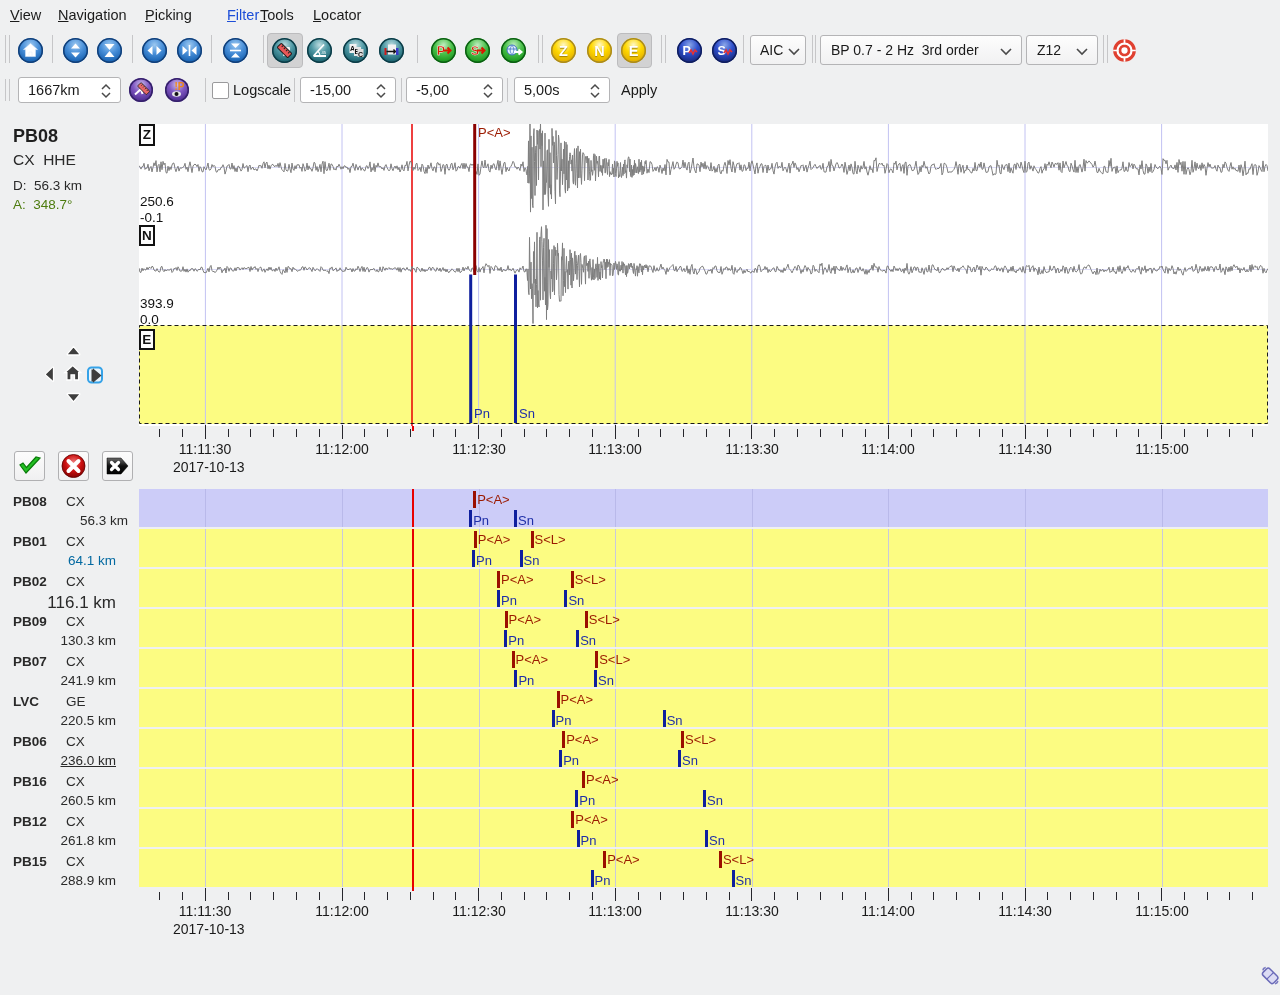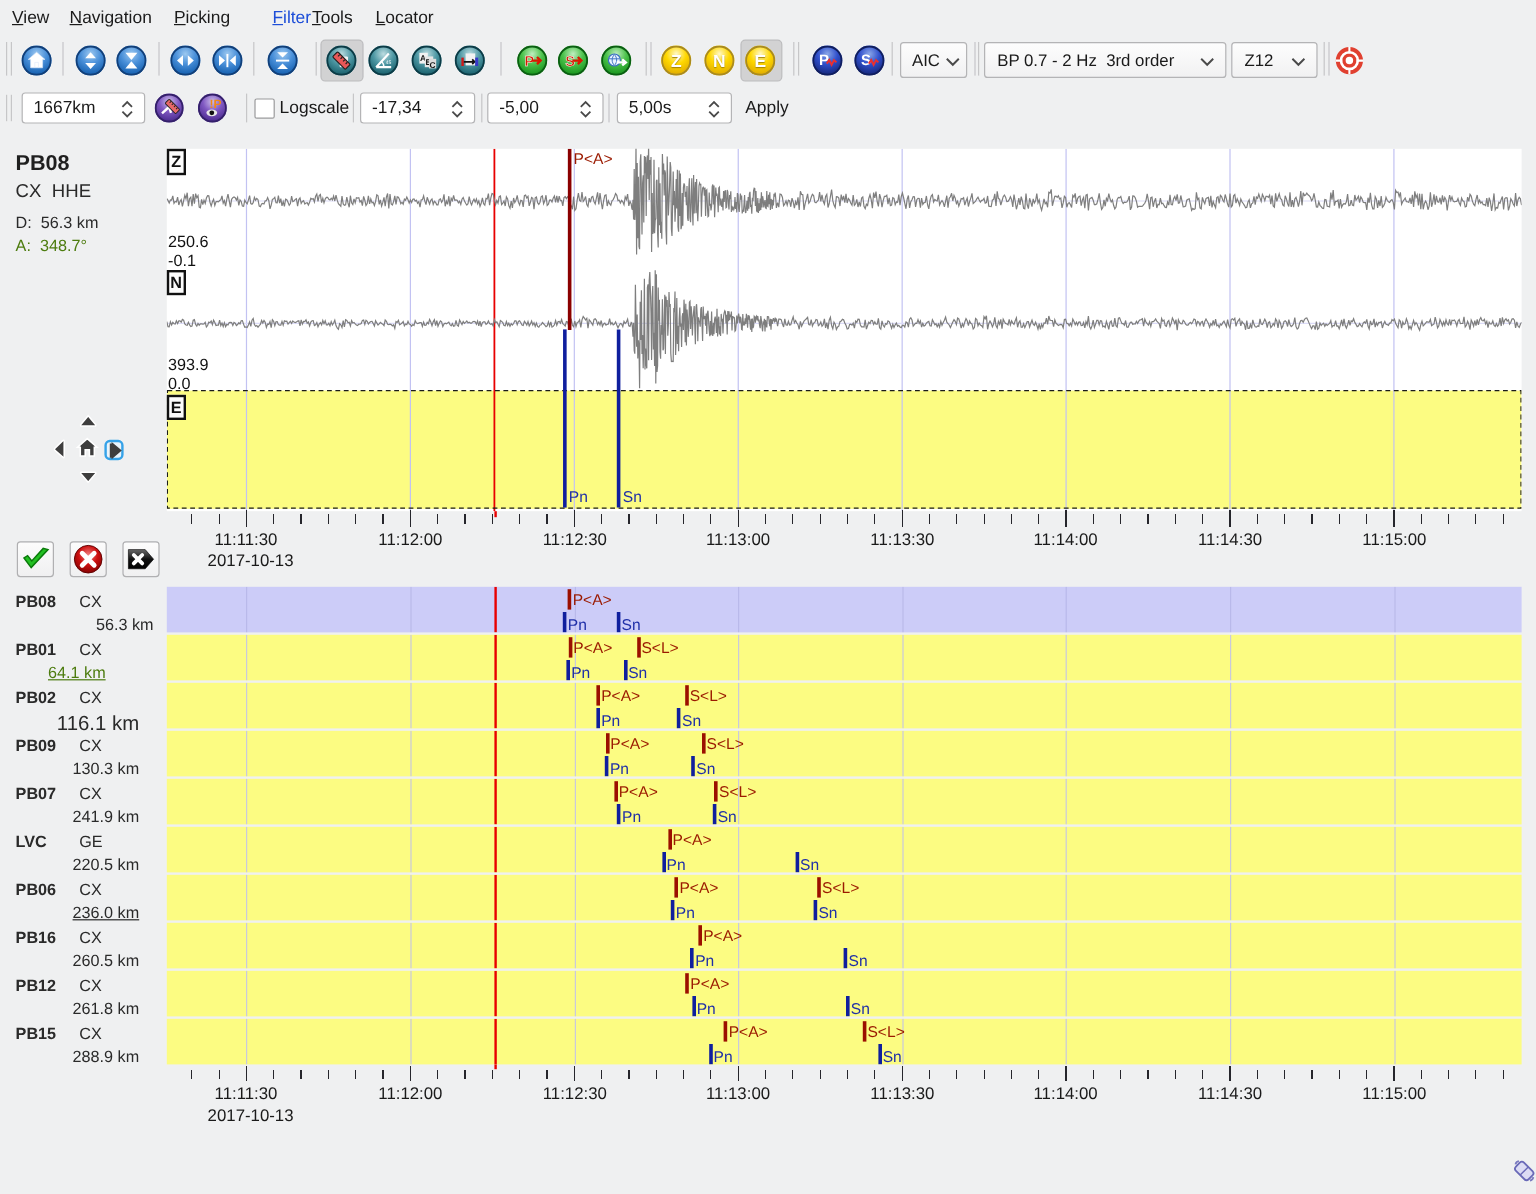--- a/index.html
+++ b/index.html
@@ -194,21 +194,21 @@
 <div style="position:absolute;left:164.9px;top:77.5px;width:24px;height:24px;border-radius:50%;background:radial-gradient(circle at 50% 28%, #cbbcea 0%, #8058c2 38%, #4c2c90 78%, #34206a 100%);box-shadow:inset 0 0 0 1.5px #34206a;">
     <svg width="24" height="24" viewBox="0 0 24 24" style="position:absolute;left:0;top:0;">
       <text x="9.5" y="12" font-size="10" font-weight="bold" fill="#f08818" font-family="Liberation Sans">!P</text>
       <ellipse cx="11.5" cy="16" rx="4.5" ry="2.8" fill="#e8e8e8"></ellipse>
       <circle cx="11.5" cy="16" r="2" fill="#111"></circle>
     </svg>
   </div>
 <div style="position:absolute;left:212px;top:82px;width:15px;height:15px;background:#fff;border:1px solid #9a9a9c;border-radius:2px;"></div>
 <div style="position:absolute;left:233px;top:82px;font-size:14.5px;color:#1a1a1a;">Logscale</div>
 <div style="position:absolute;left:300px;top:77px;width:96px;height:26px;background:#fff;border:1px solid #b4b4b6;border-radius:3px;box-sizing:border-box;">
-    <div style="position:absolute;left:9px;top:50%;transform:translateY(-50%);font-size:14.5px;color:#1a1a1a;">-17,34</div>
+    <div style="position:absolute;left:9px;top:50%;transform:translateY(-50%);font-size:14.5px;color:#1a1a1a;">-15,00</div>
     <svg width="12" height="16" style="position:absolute;right:8px;top:5px;">
       <path d="M2 6 L6 2 L10 6" stroke="#4a4a4a" stroke-width="1.5" fill="none"></path>
       <path d="M2 10 L6 14 L10 10" stroke="#4a4a4a" stroke-width="1.5" fill="none"></path>
     </svg>
   </div>
 <div style="position:absolute;left:406px;top:77px;width:97px;height:26px;background:#fff;border:1px solid #b4b4b6;border-radius:3px;box-sizing:border-box;">
     <div style="position:absolute;left:9px;top:50%;transform:translateY(-50%);font-size:14.5px;color:#1a1a1a;">-5,00</div>
     <svg width="12" height="16" style="position:absolute;right:8px;top:5px;">
       <path d="M2 6 L6 2 L10 6" stroke="#4a4a4a" stroke-width="1.5" fill="none"></path>
       <path d="M2 10 L6 14 L10 10" stroke="#4a4a4a" stroke-width="1.5" fill="none"></path>
@@ -366,21 +366,21 @@
     <div style="position:absolute;left:273px;top:0;width:1.5px;height:37.5px;background:#e80000;"></div>
     <div style="position:absolute;left:334.2px;top:1.5px;width:3px;height:17.5px;background:#9b0f00;"></div>
     <div style="position:absolute;left:338.2px;top:3.2px;font-size:13px;color:#9b1a00;white-space:pre;">P&lt;A&gt;</div>
     <div style="position:absolute;left:330.2px;top:21px;width:3px;height:17px;background:#0f1f9e;"></div>
     <div style="position:absolute;left:334.2px;top:24.3px;font-size:13px;color:#1f2fa8;white-space:pre;">Pn</div>
     <div style="position:absolute;left:375.0px;top:21px;width:3px;height:17px;background:#0f1f9e;"></div>
     <div style="position:absolute;left:379.0px;top:24.3px;font-size:13px;color:#1f2fa8;white-space:pre;">Sn</div>
   </div>
 <div style="position:absolute;left:13px;top:533.5px;width:50px;font-size:13.5px;font-weight:bold;color:#2a2a2a;">PB01</div>
 <div style="position:absolute;left:66px;top:533.5px;font-size:13.5px;color:#2a2a2a;">CX</div>
-<div style="position:absolute;left:40px;top:553.0px;width:76px;text-align:left;font-size:13.5px;color:#4d7c0f;text-decoration:underline;">64.1 km</div>
+<div style="position:absolute;left:40px;top:553.0px;width:76px;text-align:right;font-size:13.5px;color:#0369a1;">64.1 km</div>
 <div style="position:absolute;left:139px;top:529.0px;width:1129px;height:37.5px;background:#fcfc82;overflow:hidden;">
     <div style="position:absolute;left:66.4px;top:0;width:1px;height:37.5px;background:#c9c9dc;"></div>
     <div style="position:absolute;left:203.0px;top:0;width:1px;height:37.5px;background:#c9c9dc;"></div>
     <div style="position:absolute;left:339.6px;top:0;width:1px;height:37.5px;background:#c9c9dc;"></div>
     <div style="position:absolute;left:476.2px;top:0;width:1px;height:37.5px;background:#c9c9dc;"></div>
     <div style="position:absolute;left:612.8px;top:0;width:1px;height:37.5px;background:#c9c9dc;"></div>
     <div style="position:absolute;left:749.4px;top:0;width:1px;height:37.5px;background:#c9c9dc;"></div>
     <div style="position:absolute;left:886.0px;top:0;width:1px;height:37.5px;background:#c9c9dc;"></div>
     <div style="position:absolute;left:1022.6px;top:0;width:1px;height:37.5px;background:#c9c9dc;"></div>
     <div style="position:absolute;left:273px;top:0;width:1.5px;height:37.5px;background:#e80000;"></div>

